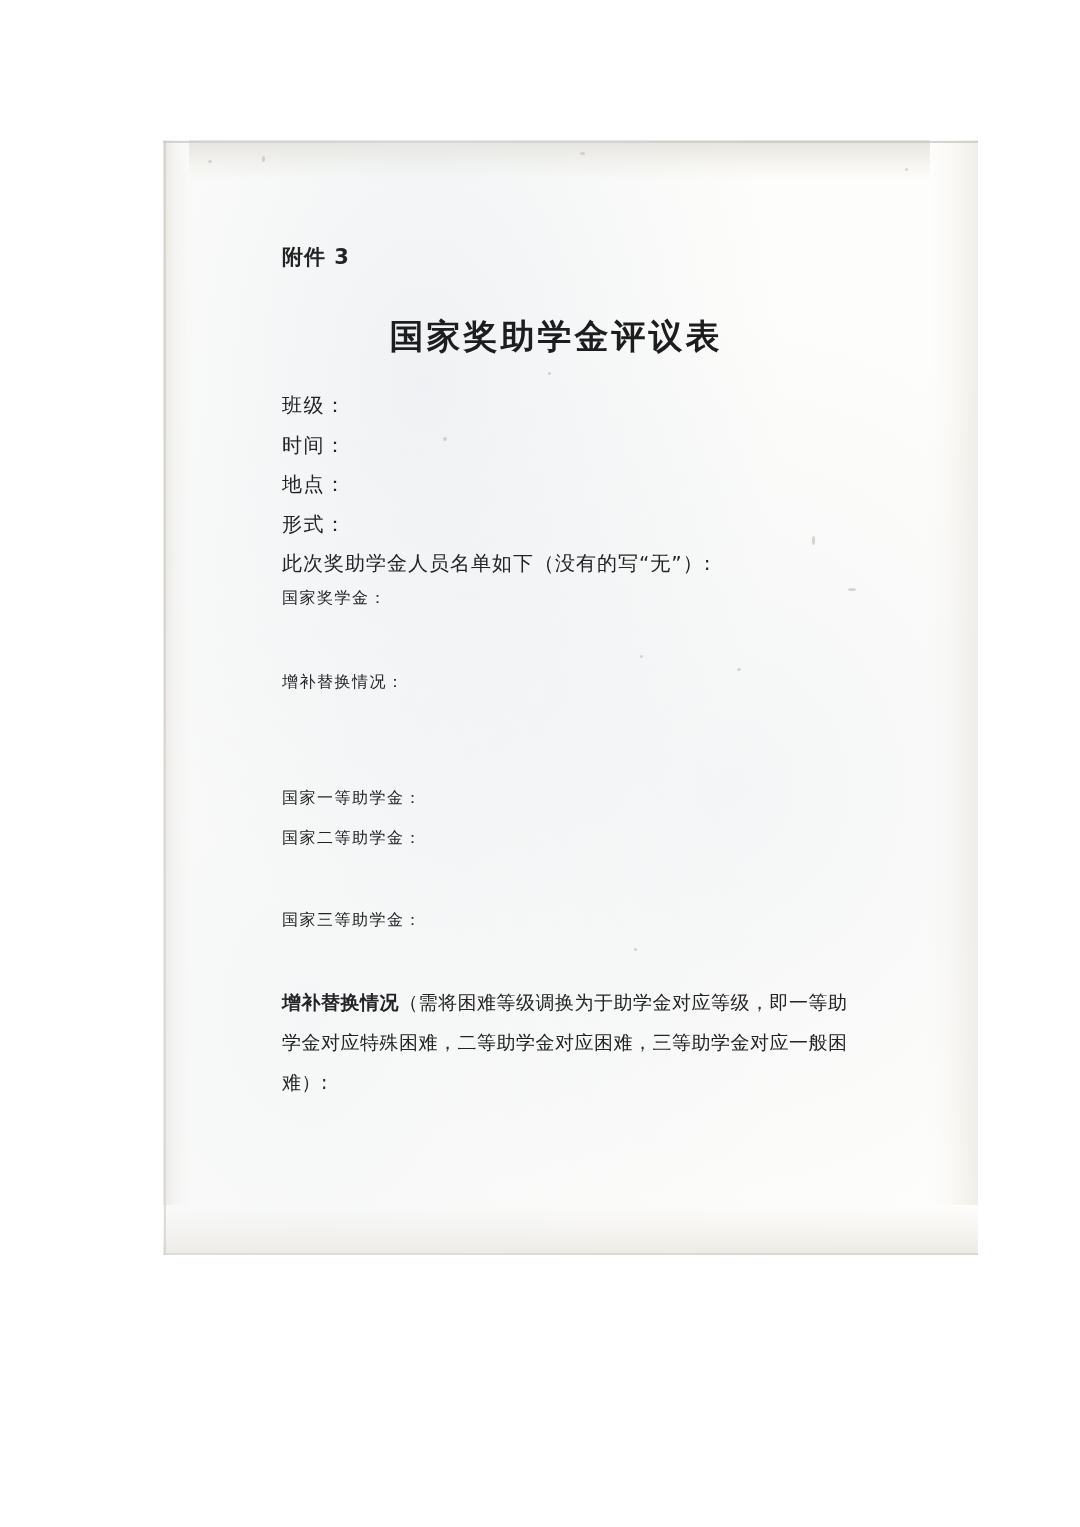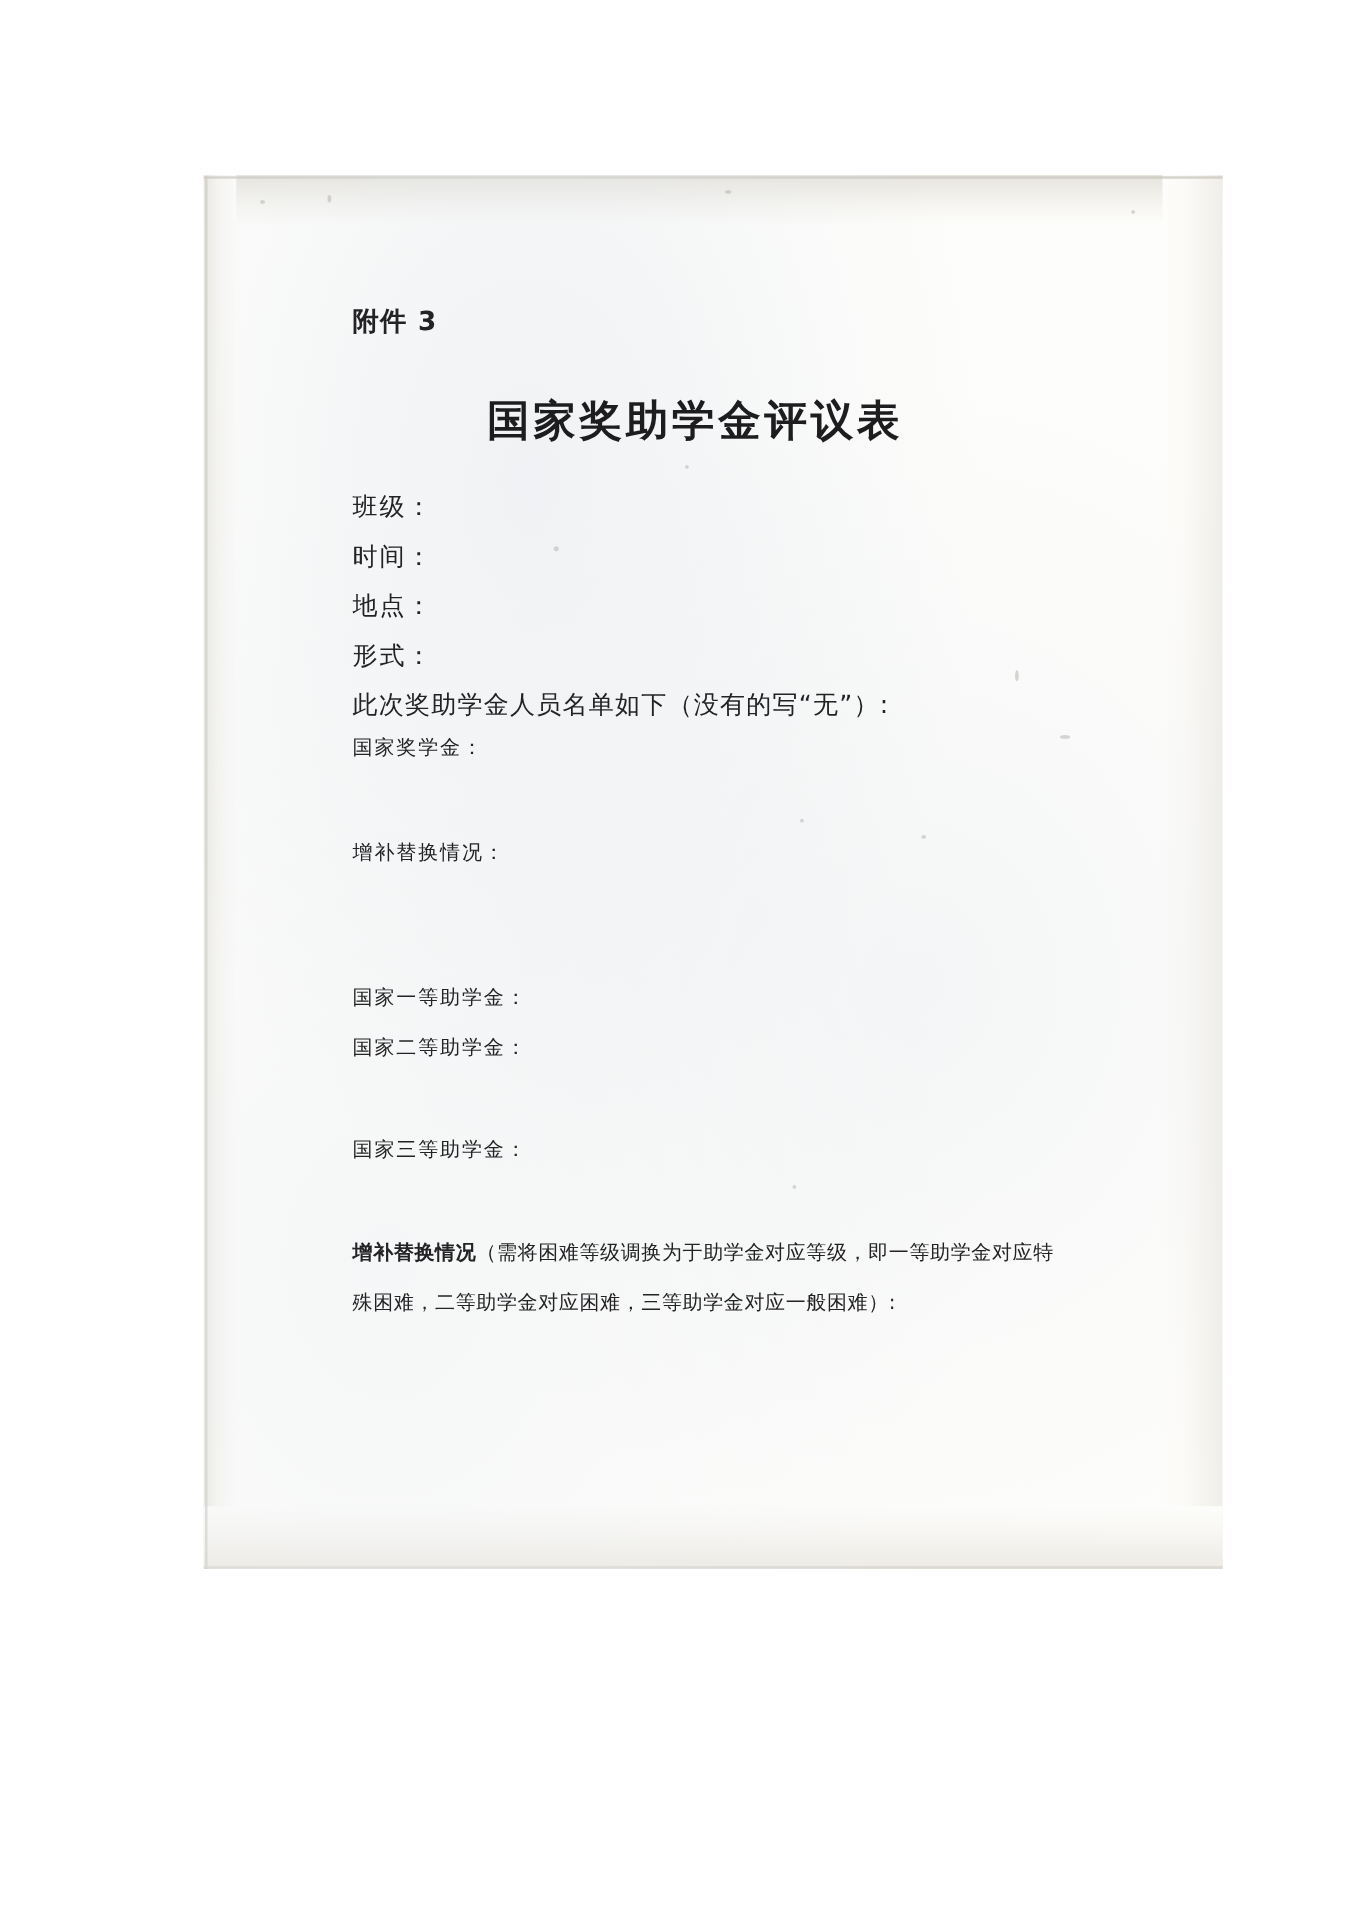--- a/index.html
+++ b/index.html
@@ -156,21 +156,21 @@
   .a3 { top: 788px; }
   .a4 { top: 828px; }
   .a5 { top: 910px; }
 
   .supplement-block {
     position: absolute;
     left: 282px;
     top: 982px;
     width: 570px;
     color: #232325;
-    font-size: 16px;
+    font-size: 19px;
     line-height: 40px;
     letter-spacing: 0.5px;
   }
   .supplement-block b {
     font-weight: 700;
   }
 </style>
 </head>
 <body>
 

